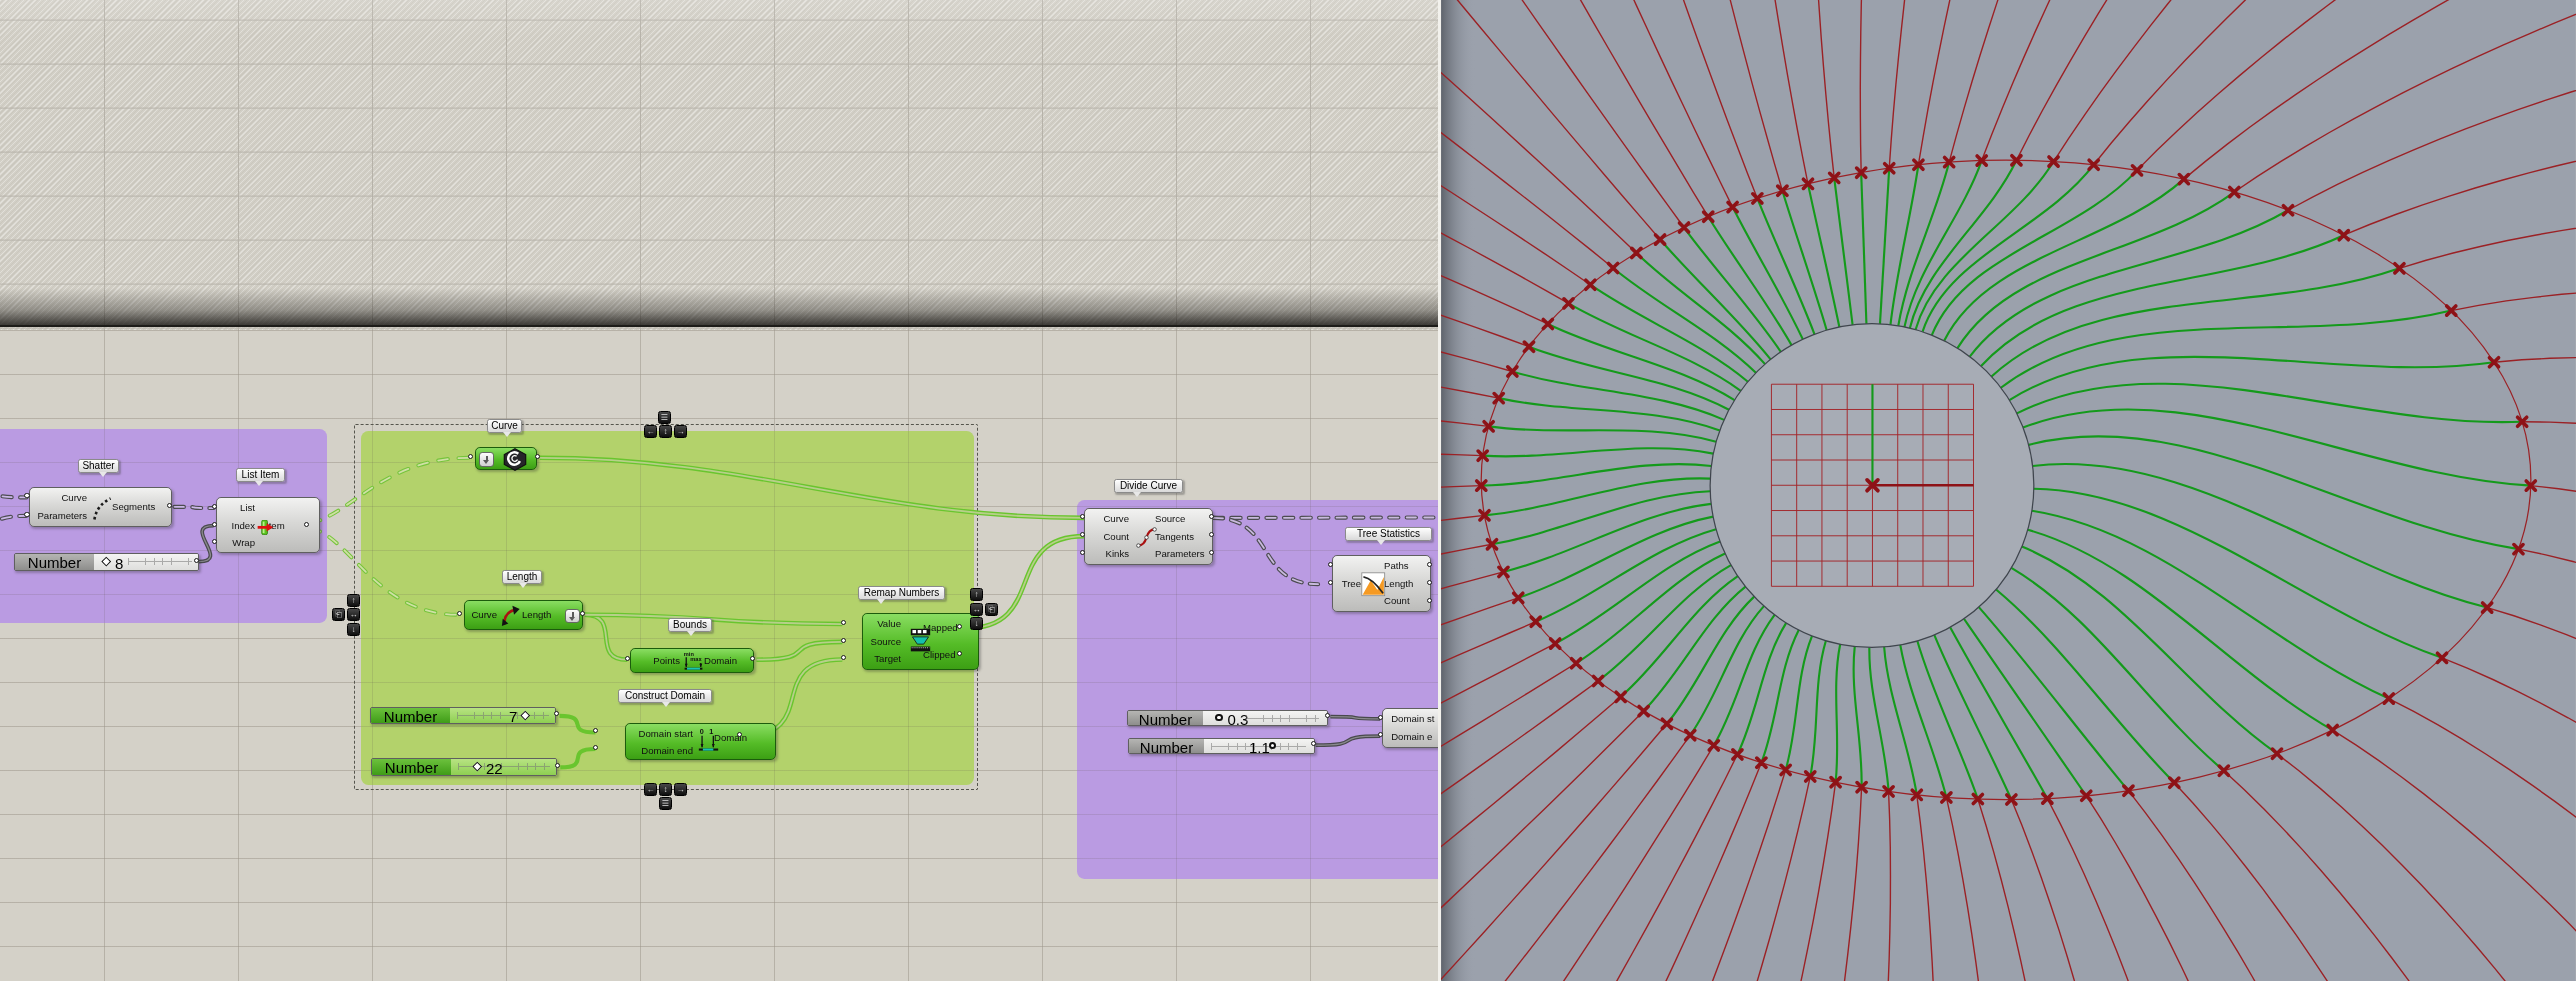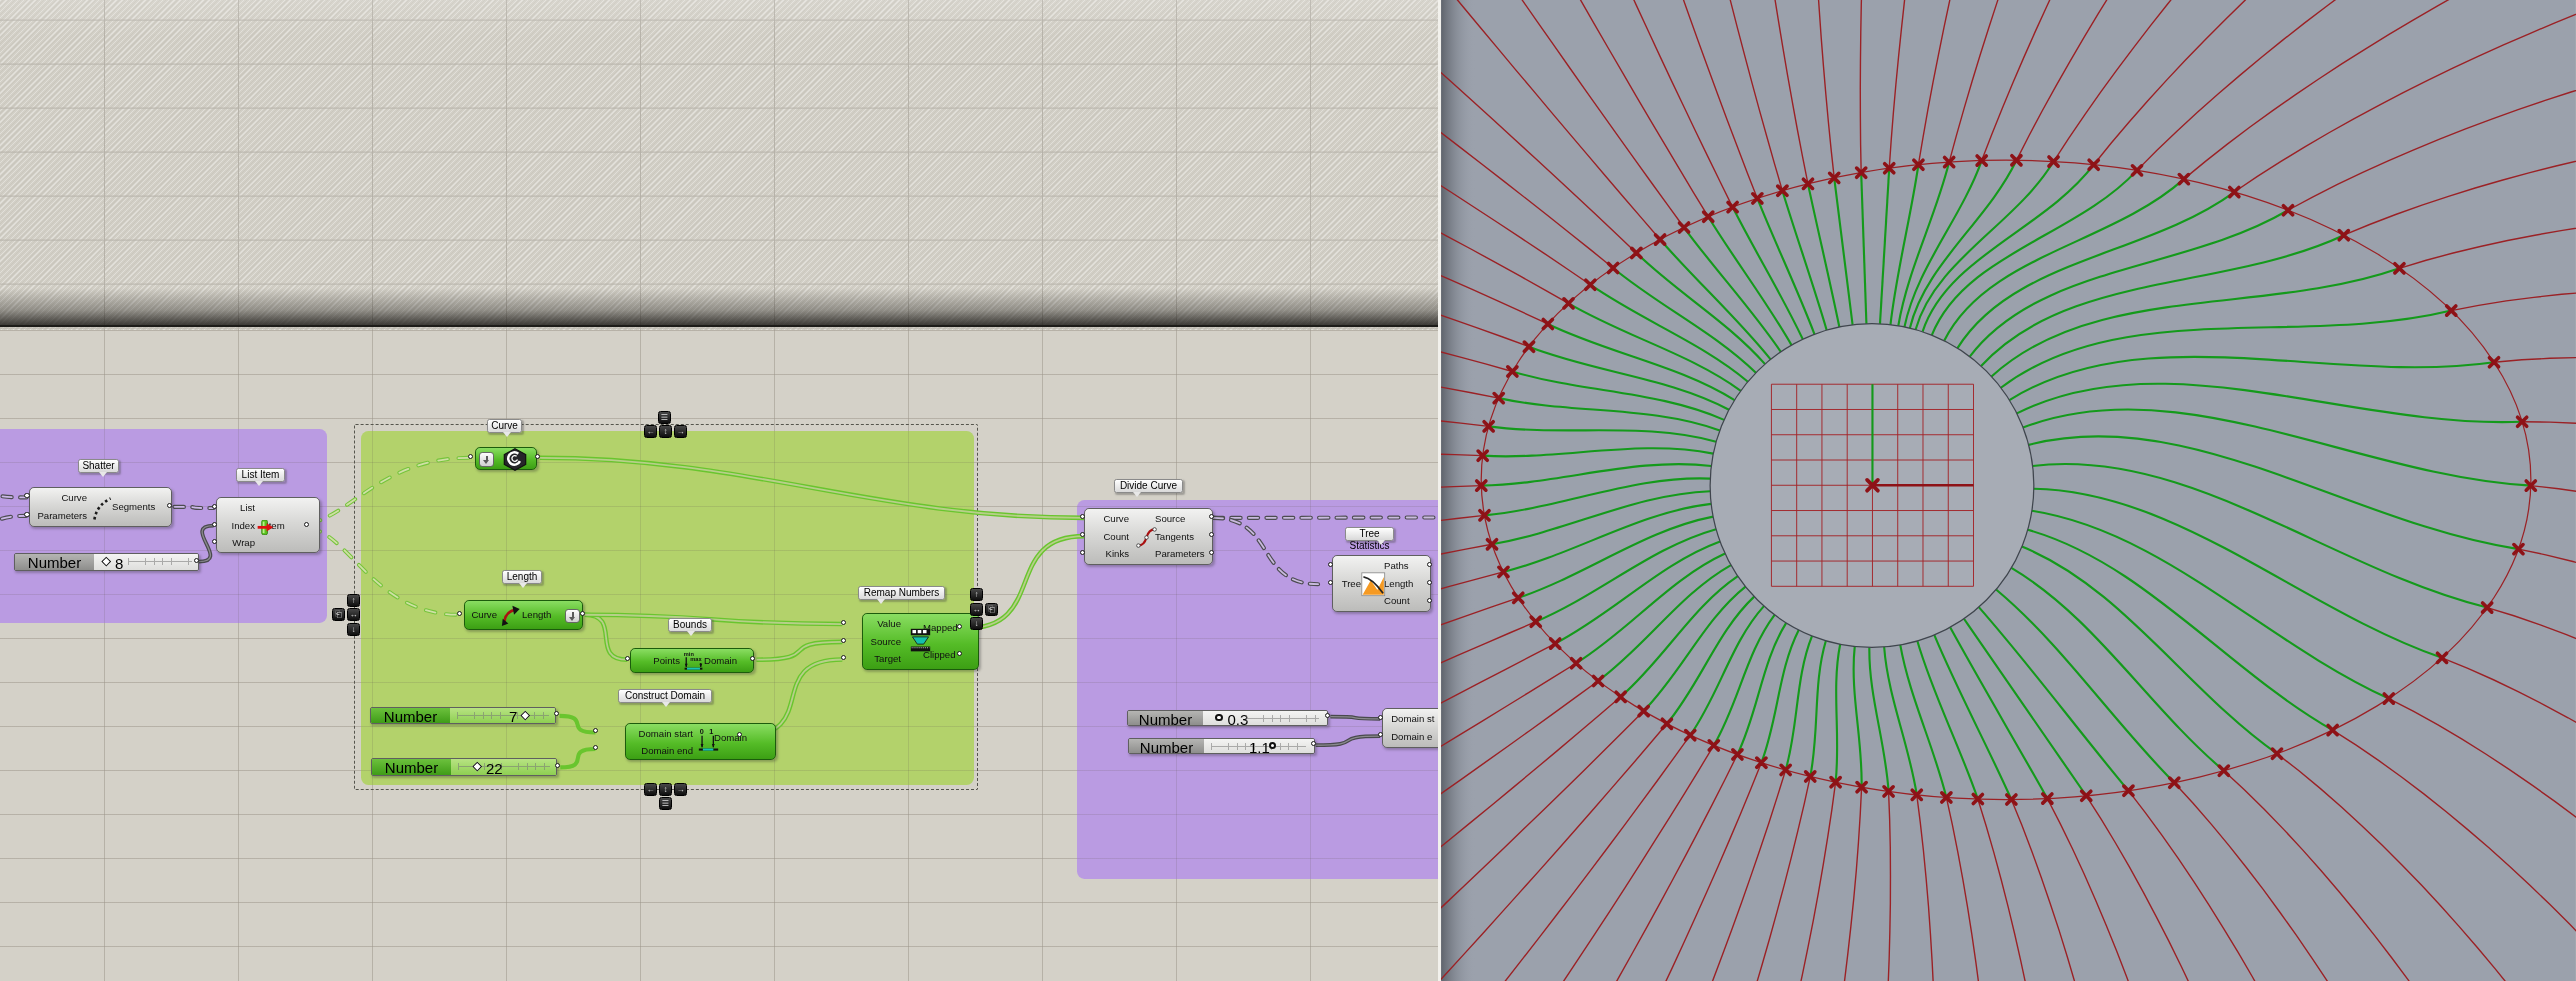--- a/index.html
+++ b/index.html
@@ -100,21 +100,21 @@
 <path d="M1609 911.6C1672.2 911.6 1624.8 900.5 1688 900.5" fill="none" stroke="#8a8a8e" stroke-width="1.6"></path>
 </svg>
 <div class="tip" style="left:78px;top:459px;width:41px">Shatter<div class="tippt" style="left:19.6px"></div></div>
 <div class="tip" style="left:236px;top:468px;width:49px">List Item<div class="tippt" style="left:18px"></div></div>
 <div class="tip" style="left:487px;top:419px;width:35px">Curve<div class="tippt" style="left:14.7px"></div></div>
 <div class="tip" style="left:502px;top:570px;width:40px">Length<div class="tippt" style="left:16.4px"></div></div>
 <div class="tip" style="left:668px;top:618px;width:44px">Bounds<div class="tippt" style="left:18px"></div></div>
 <div class="tip" style="left:618px;top:689px;width:94px">Construct Domain<div class="tippt" style="left:43px"></div></div>
 <div class="tip" style="left:858px;top:586px;width:87px">Remap Numbers<div class="tippt" style="left:18px"></div></div>
 <div class="tip" style="left:1114px;top:479px;width:69px">Divide Curve<div class="tippt" style="left:18px"></div></div>
-<div class="tip" style="left:1345px;top:527px;width:49px">Tree Statistics<div class="tippt" style="left:31px"></div></div>
+<div class="tip" style="left:1345px;top:527px;width:87px">Tree Statistics<div class="tippt" style="left:31px"></div></div>
 <div class="node gray" style="left:29px;top:487px;width:143px;height:40px">
 <div class="nl" style="left:0px;top:4.1px;width:57px">Curve</div>
 <div class="nl" style="left:0px;top:22px;width:57px">Parameters</div>
 <div class="nr" style="left:82px;top:13px;width:61px">Segments</div>
 <svg style="position:absolute;left:62px;top:6.5px" width="21" height="28" viewBox="0 0 26 34">
 <path d="M3 30 Q6 12 23 4" fill="none" stroke="#1a1a1a" stroke-width="3.2" stroke-dasharray="3.2 3.4"></path>
       </svg>
 </div>
 <div class="pt" style="left:24.4px;top:493px"></div>
 <div class="pt" style="left:24.4px;top:512px"></div>

